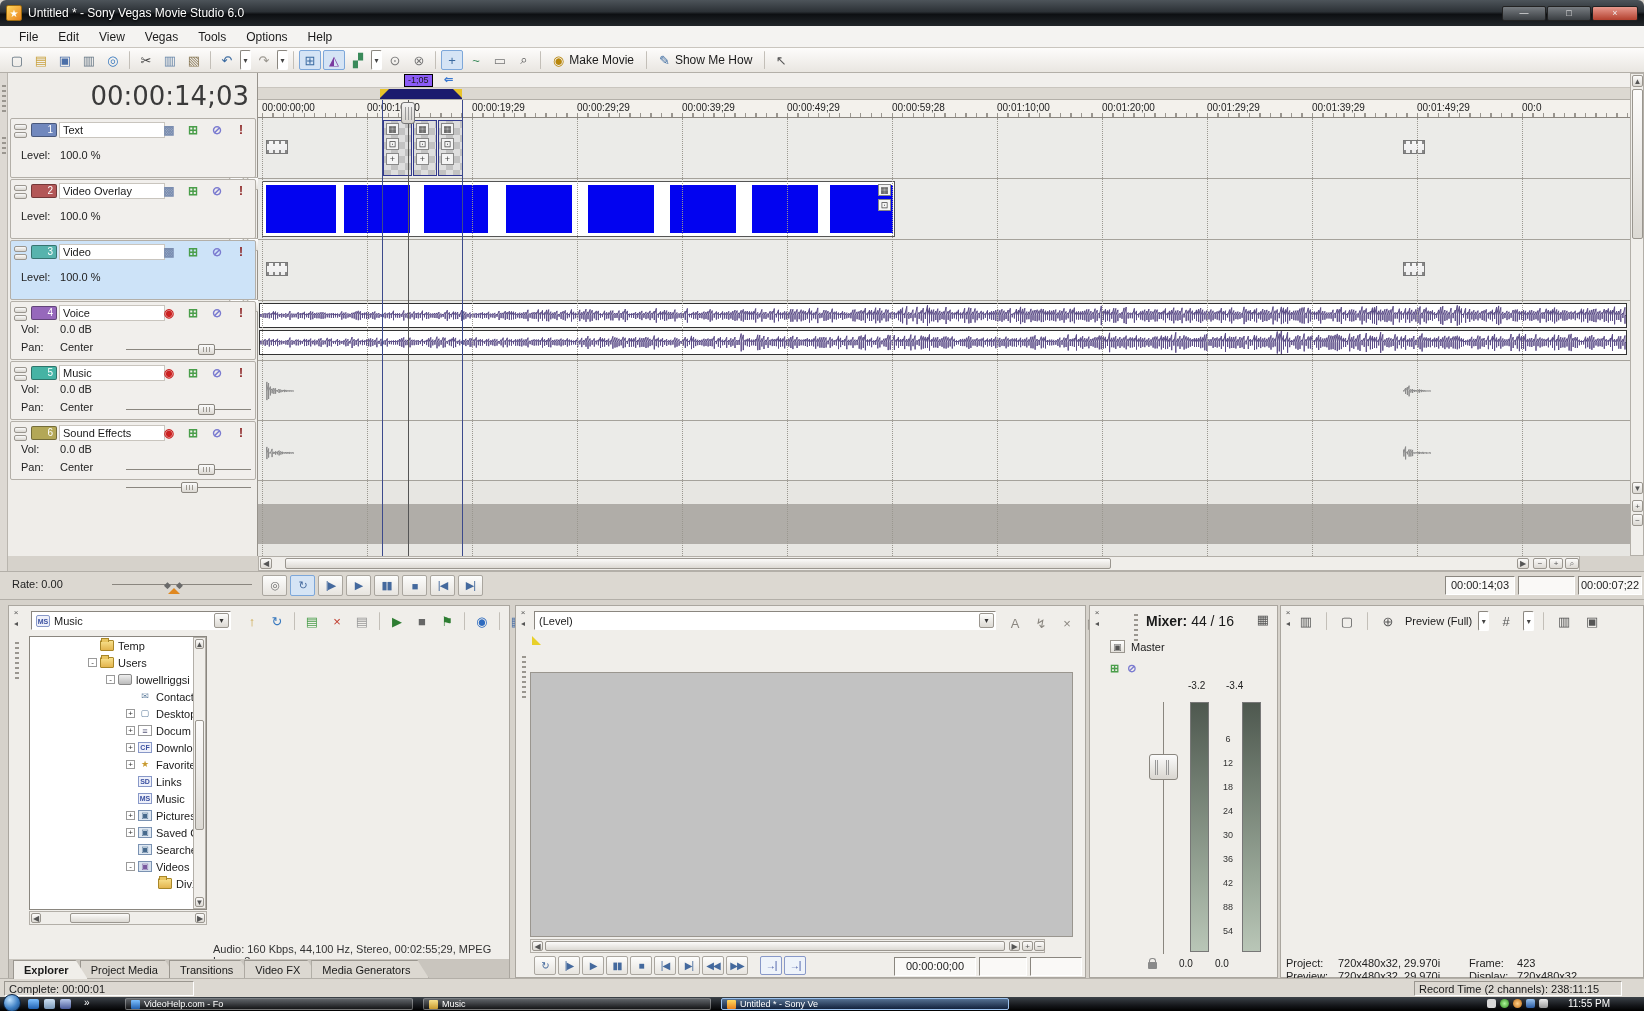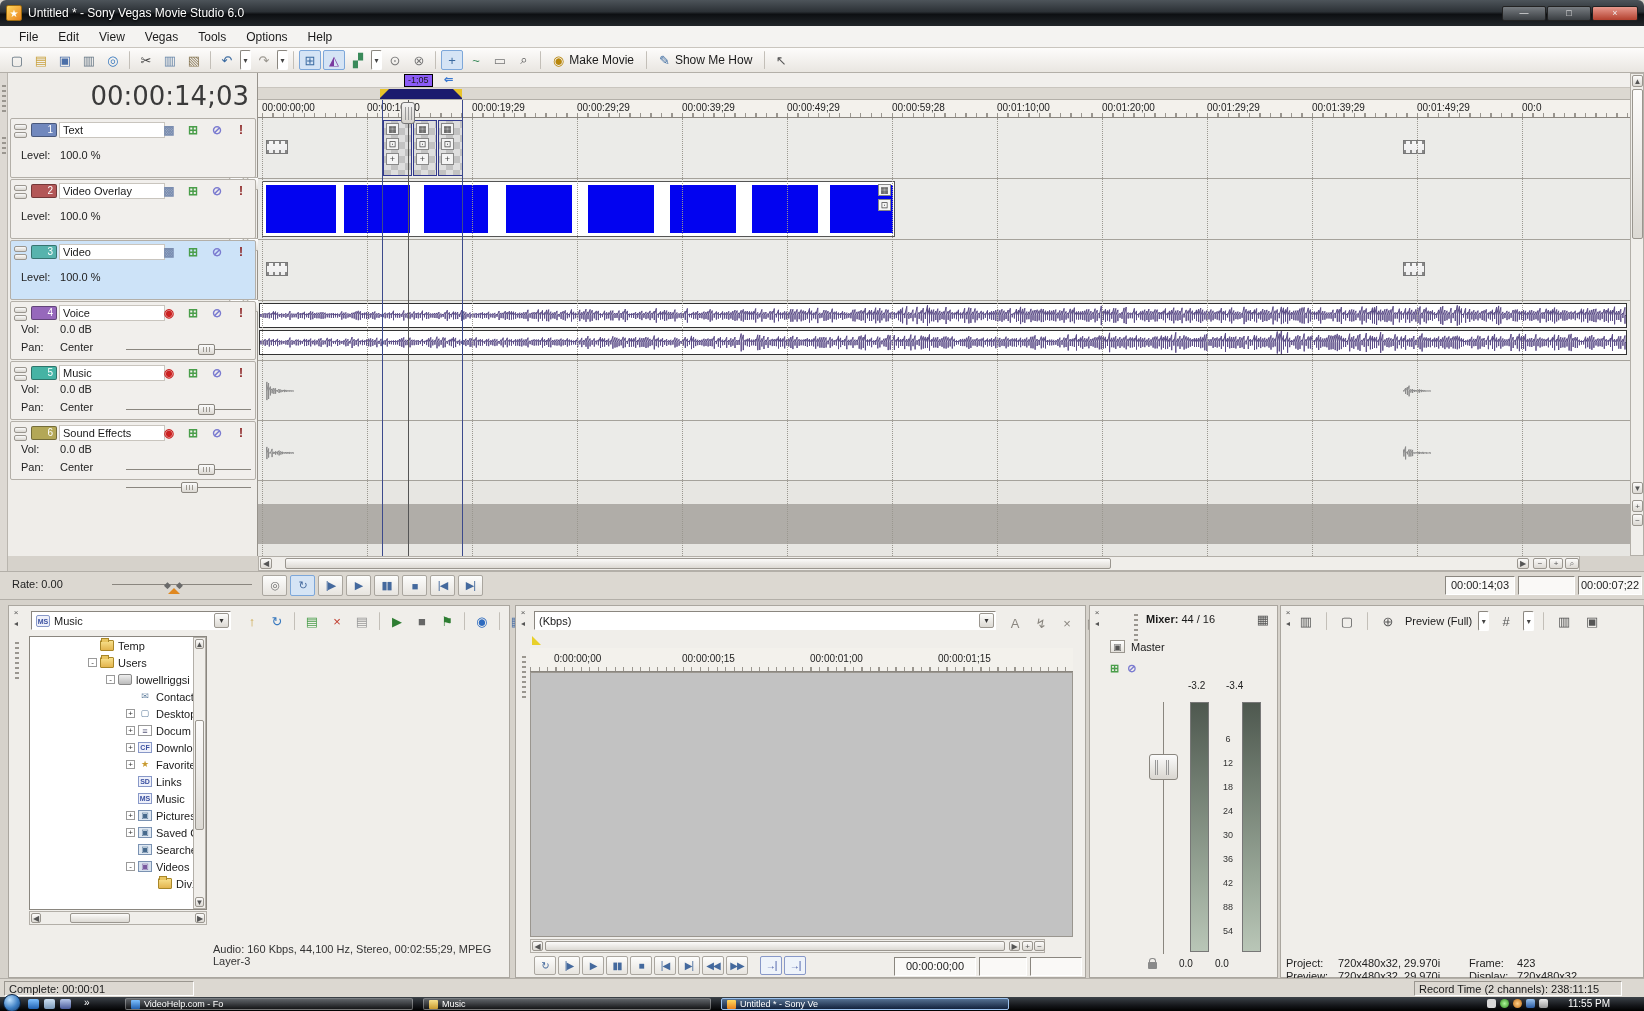--- a/index.html
+++ b/index.html
@@ -140,21 +140,21 @@
   #trimruler{position:absolute;left:14px;top:42px;width:543px;height:24px;background:#f3f1ec;border-bottom:1px solid #8a867f;background-image:repeating-linear-gradient(90deg,#9a968f 0 1px,transparent 1px 8.5px);background-size:100% 4px;background-position:0 100%;background-repeat:no-repeat}
   .trlab{position:absolute;top:5px;left:calc(var(--x)*1px);font-size:10px;color:#222;white-space:nowrap}
   #trimflag{position:absolute;left:16px;top:30px;width:0;height:0;border-left:9px solid #e8d02a;border-top:9px solid transparent}
   #trimbody{position:absolute;left:14px;top:66px;width:543px;height:265px;background:#c2c2c2;border:1px solid #9a968f}
   #trimhscroll{position:absolute;left:14px;top:333px;width:515px;height:14px}
   #trimtransport{position:absolute;left:18px;top:350px;display:flex;gap:2px}
   .transbtn.small{width:22px;height:19px;font-size:10px}
   .addbtn{border:1px solid #8898c8;background:#eef3fa;color:#3a50a0}
   
   #mixer{left:1089px;width:189px}
-  #mixtitle{position:absolute;left:56px;top:7px;font-size:11px}
+  #mixtitle{position:absolute;left:56px;top:7px;font-size:14px}
   #mixtools{position:absolute;right:6px;top:6px;display:flex;gap:3px}
   #masterrow{position:absolute;left:20px;top:34px;font-size:11px;display:flex;align-items:center;gap:6px}
   .boxicon{width:15px;height:13px;border:1px solid #9a968f;background:linear-gradient(#fff,#e5e2dc);font-size:9px;text-align:center;line-height:12px;color:#555}
   #mixicons{position:absolute;left:20px;top:56px;display:flex;gap:8px;font-size:11px;font-weight:bold}
   .peak{position:absolute;top:74px;font-size:10px;color:#222}
   .fader{position:absolute;left:73px;top:96px;width:1px;height:252px;background:#8a867f}
   .faderthumb{position:absolute;left:59px;top:148px;width:29px;height:26px;background:linear-gradient(#fbfbfb,#d9d6d0);border:1px solid #8a867f;border-radius:3px}
   .faderthumb::before{content:"";position:absolute;left:5px;top:5px;width:8px;height:15px;border-left:3px double #999;border-right:3px double #999}
   .meter{position:absolute;top:96px;width:19px;height:250px;background:linear-gradient(#4e584f,#6e7a6e 30%,#98a697 70%,#b9c6b7);border:1px solid #777}
   #mscale{position:absolute;left:124px;top:96px;width:28px;height:250px}
@@ -692,43 +692,44 @@
         <span class="sbbtn" style="left:1px;top:1px;width:9px;height:10px">▲</span>
         <span class="sbthumb" style="left:1px;top:82px;width:9px;height:110px"></span>
         <span class="sbbtn" style="left:1px;top:259px;width:9px;height:10px">▼</span>
       </div>
       <div id="treehscroll" class="sb">
         <span class="sbbtn" style="left:1px;top:1px;width:10px;height:10px">◀</span>
         <span class="sbthumb" style="left:40px;top:1px;width:60px;height:10px"></span>
         <span class="sbbtn" style="left:165px;top:1px;width:10px;height:10px">▶</span>
       </div>
       <div id="exp-status">Audio: 160 Kbps, 44,100 Hz, Stereo, 00:02:55;29, MPEG Layer-3</div>
+      <div id="tabs">
+        <span class="tab active">Explorer</span>
+          <span class="tab">Project Media</span>
+          <span class="tab">Transitions</span>
+          <span class="tab">Video FX</span>
+          <span class="tab">Media Generators</span>
+      </div>
     </div>
 
     <div id="trimmer" class="panel">
       <span class="pclose">×</span>
       <span class="pcollapse">◂</span>
       <span class="gripdots" style="left:6px;top:50px;height:42px"></span>
       <div id="trim-dd" class="dd">
-        <span>(Kbps)</span>
+        <span>(Level)</span>
         <span class="arrow">▾</span>
       </div>
       <span id="trim-tools">
         <span class="tbi dim">A</span>
           <span class="tbi dim">↯</span>
           <span class="tbi dim">×</span>
           <span class="tbi dim">▣</span>
       </span>
       <span id="trimflag"></span>
-      <div id="trimruler">
-        <span class="trlab" style="--x: 24;">0:00:00;00</span>
-          <span class="trlab" style="--x: 152;">00:00:00;15</span>
-          <span class="trlab" style="--x: 280;">00:00:01;00</span>
-          <span class="trlab" style="--x: 408;">00:00:01;15</span>
-      </div>
       <div id="trimbody"></div>
       <div id="trimhscroll" class="sb">
         <span class="sbbtn" style="left:1px;top:1px;width:11px;height:10px">◀</span>
         <span class="sbthumb" style="left:14px;top:1px;width:460px;height:10px"></span>
         <span class="sbbtn" style="left:478px;top:1px;width:11px;height:10px">▶</span>
         <span class="sbbtn" style="left:491px;top:1px;width:11px;height:10px">+</span>
         <span class="sbbtn" style="left:503px;top:1px;width:11px;height:10px">−</span>
       </div>
       <span id="trimtransport">
         <span style="display:flex;gap:2px">

